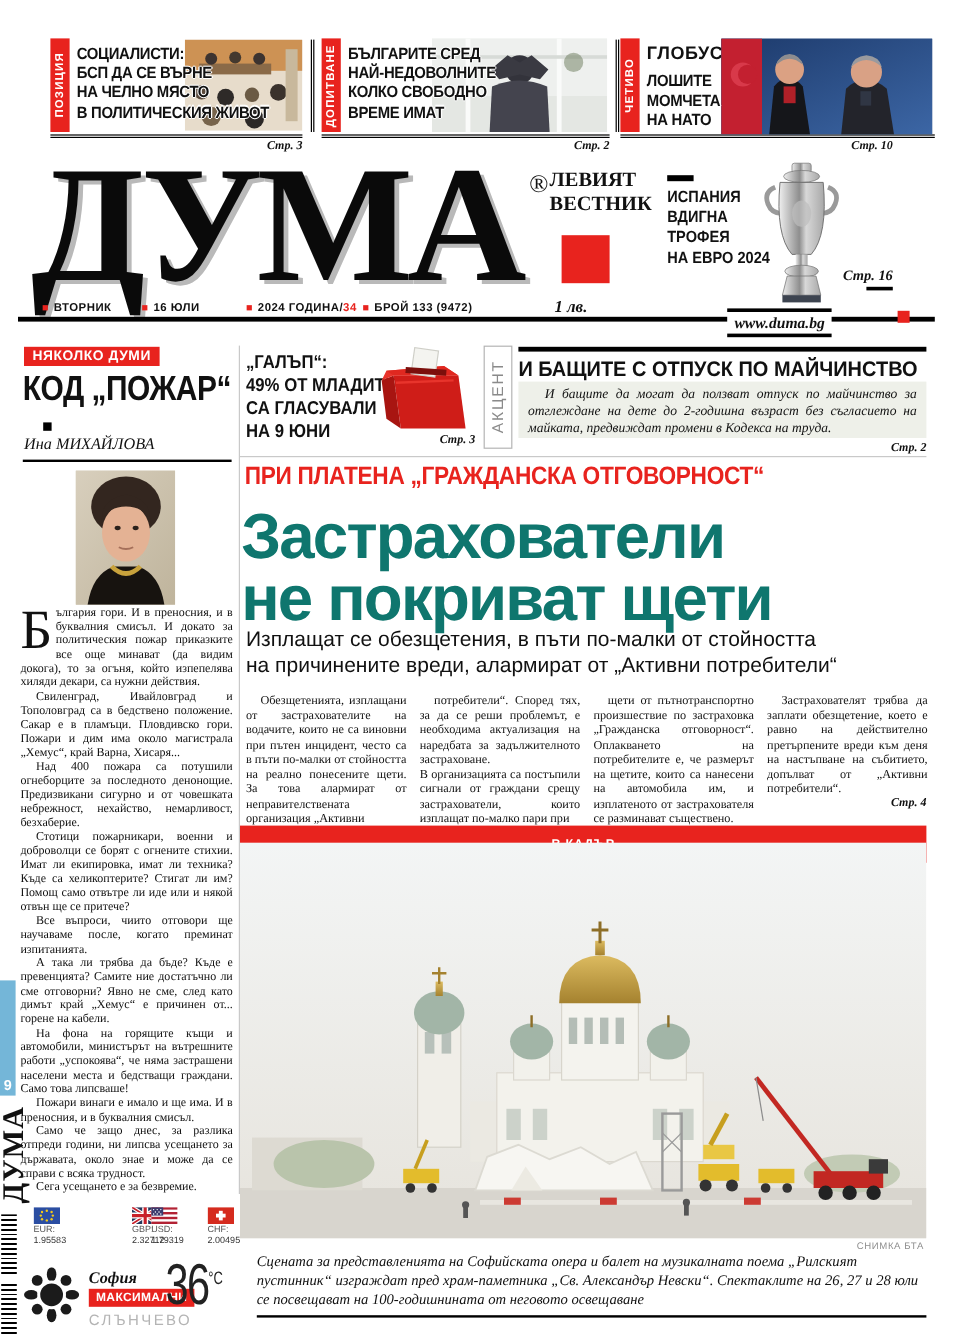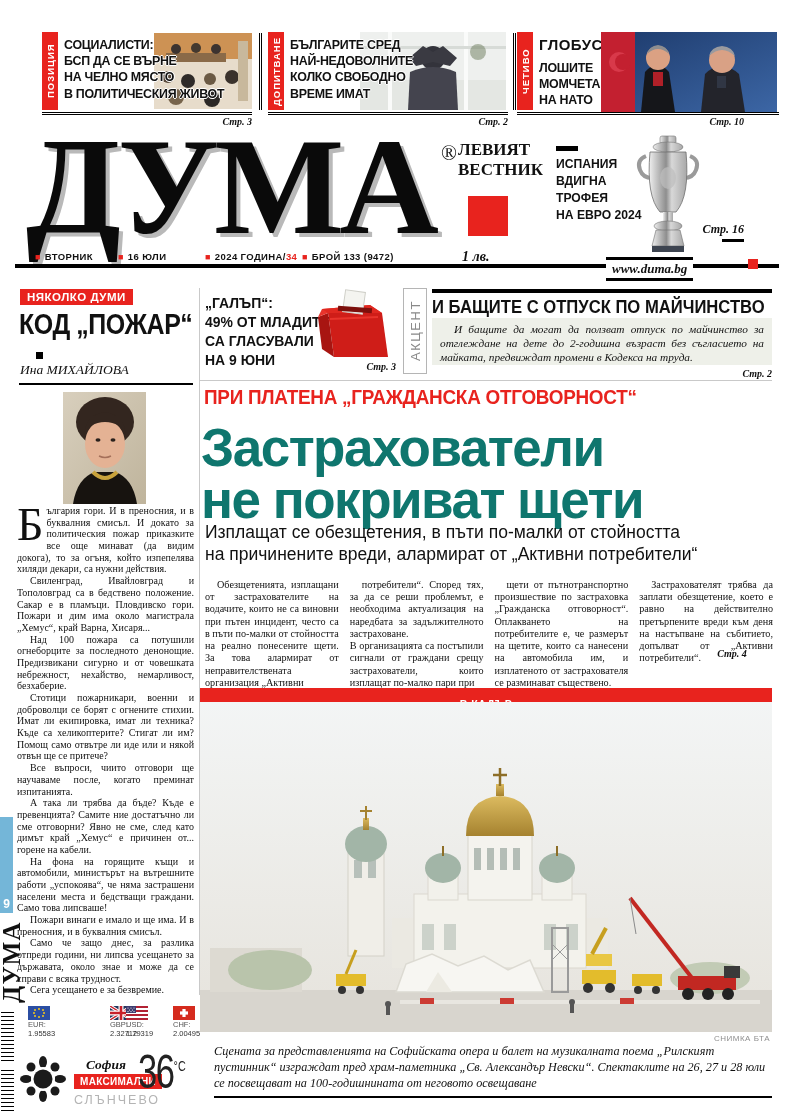--- a/index.html
+++ b/index.html
@@ -73,21 +73,21 @@
   .vkadar{position:absolute;left:200px;top:688px;width:572px;height:31px;background:#e8231e;
      display:flex;align-items:center;justify-content:center;color:#fff;font-weight:bold;
      font-size:10.5px;letter-spacing:.6px;}
   .caption{position:absolute;left:214px;top:1044px;width:556px;font-family:"Liberation Serif",serif;
      font-style:italic;font-size:12.2px;line-height:1.3;}
 
   
   .cur{position:absolute;top:1006px;font-size:7.5px;line-height:1.25;color:#555;}
   .cur .val{color:#333;}
   .weather-city{position:absolute;left:74px;top:1057px;font-family:"Liberation Serif",serif;
-     font-style:italic;font-weight:bold;font-size:13.5px;margin-left:12px;}
+     font-style:italic;font-weight:bold;font-size:13.5px;}
   .weather-badge{position:absolute;left:74px;top:1074px;background:#e8231e;color:#fff;font-weight:bold;
      font-size:10px;padding:2px 6px;letter-spacing:.3px;}
   .weather-cond{position:absolute;left:74px;top:1093px;color:#b4b4b4;font-size:12.5px;letter-spacing:2px;}
   .temp{position:absolute;left:138px;top:1044px;font-size:48px;font-weight:400;color:#222;
      transform:scaleX(.72);transform-origin:0 0;letter-spacing:-2px;}
   .temp sup{font-size:15px;letter-spacing:0;}
 
   
   .blue-strip{position:absolute;left:0;top:817px;width:13px;height:96px;background:#74b6d8;}
   .blue-strip span{position:absolute;bottom:2px;left:0;right:0;text-align:center;color:#fff;
@@ -285,21 +285,21 @@
       <ellipse cx="35" cy="48" rx="2.5" ry="1.8" fill="#2a211c"></ellipse>
       <ellipse cx="50" cy="48" rx="2.5" ry="1.8" fill="#2a211c"></ellipse>
       <path d="M36,64 Q42,67 48,64" fill="none" stroke="#a5705a" stroke-width="1.5"></path>
       <path d="M10,112 Q14,86 32,80 L52,80 Q70,86 74,112 Z" fill="#17130f"></path>
       <path d="M30,80 Q42,92 54,80" fill="none" stroke="#c8a23c" stroke-width="4"></path>
     </svg>
   </div>
   <div class="op-article">
     <p class="first">България гори. И в преносния, и в буквалния смисъл. И докато за политическия пожар приказките все още минават (да видим докога), то за огъня, който изпепелява хиляди декари, са нужни действия.</p>
     <p>Свиленград, Ивайловград и Тополовград са в бедствено положение. Сакар е в пламъци. Пловдивско гори. Пожари и дим има около магистрала „Хемус“, край Варна, Хисаря...</p>
-    <p>Над 100 пожара са потушили огнеборците за последното денонощие. Предизвикани сигурно и от човешката небрежност, нехайство, немарливост, безхаберие.</p>
+    <p>Над 400 пожара са потушили огнеборците за последното денонощие. Предизвикани сигурно и от човешката небрежност, нехайство, немарливост, безхаберие.</p>
     <p>Стотици пожарникари, военни и доброволци се борят с огнените стихии. Имат ли екипировка, имат ли техника? Къде са хеликоптерите? Стигат ли им? Помощ само отвътре ли иде или и някой отвън ще се притече?</p>
     <p>Все въпроси, чиито отговори ще научаваме после, когато преминат изпитанията.</p>
     <p>А така ли трябва да бъде? Къде е превенцията? Самите ние достатъчно ли сме отговорни? Явно не сме, след като димът край „Хемус“ е причинен от... горене на кабели.</p>
     <p>На фона на горящите къщи и автомобили, министърът на вътрешните работи „успокоява“, че няма застрашени населени места и бедстващи граждани. Само това липсваше!</p>
     <p>Пожари винаги е имало и ще има. И в преносния, и в буквалния смисъл.</p>
     <p>Само че защо днес, за разлика отпреди години, ни липсва усещането за държавата, около знае и може да се справи с всяка трудност.</p>
     <p>Сега усещането е за безвремие.</p>
   </div>
 
   <div class="galup-lines">
@@ -342,21 +342,21 @@
     <div>Изплащат се обезщетения, в пъти по-малки от стойността</div>
     <div>на причинените вреди, алармират от „Активни потребители“</div>
   </div>
   <div class="cols">
     <div>Обезщетенията, изплащани от застрахователите на водачите, които не са виновни при пътен инцидент, често са в пъти по-малки от стойността на реално понесените щети. За това алармират от неправителствената организация „Активни</div>
     <div>потребители“. Според тях, за да се реши проблемът, е необходима актуализация на наредбата за задължителното застраховане.
 В организацията са постъпили сигнали от граждани срещу застрахователи, които изплащат по-малко пари при</div>
     <div>щети от пътнотранспортно произшествие по застраховка „Гражданска отговорност“. Оплакването на потребителите е, че размерът на щетите, които са нанесени на автомобила им, и изплатеното от застрахователя се разминават съществено.</div>
     <div>Застрахователят трябва да заплати обезщетение, което е равно на действително претърпените вреди към деня на настъпване на събитието, допълват от „Активни потребители“.</div>
   </div>
-  <div class="abs pref" style="left:692px;top:648px;width:80px;text-align:center;">Стр. 4</div>
+  <div class="abs pref" style="left:692px;top:664px;width:80px;text-align:right;">Стр. 4</div>
 
   <div class="vkadar">
       <span>В КАДЪР</span>
     </div>
   <div class="abs" style="left:200px;top:702px;">
     <svg width="572" height="330" viewBox="0 0 572 330">
       <defs>
         <linearGradient id="sky" x1="0" y1="0" x2="0" y2="1">
           <stop offset="0" stop-color="#f3f5f5"></stop>
             <stop offset="1" stop-color="#e6e3dc"></stop>

